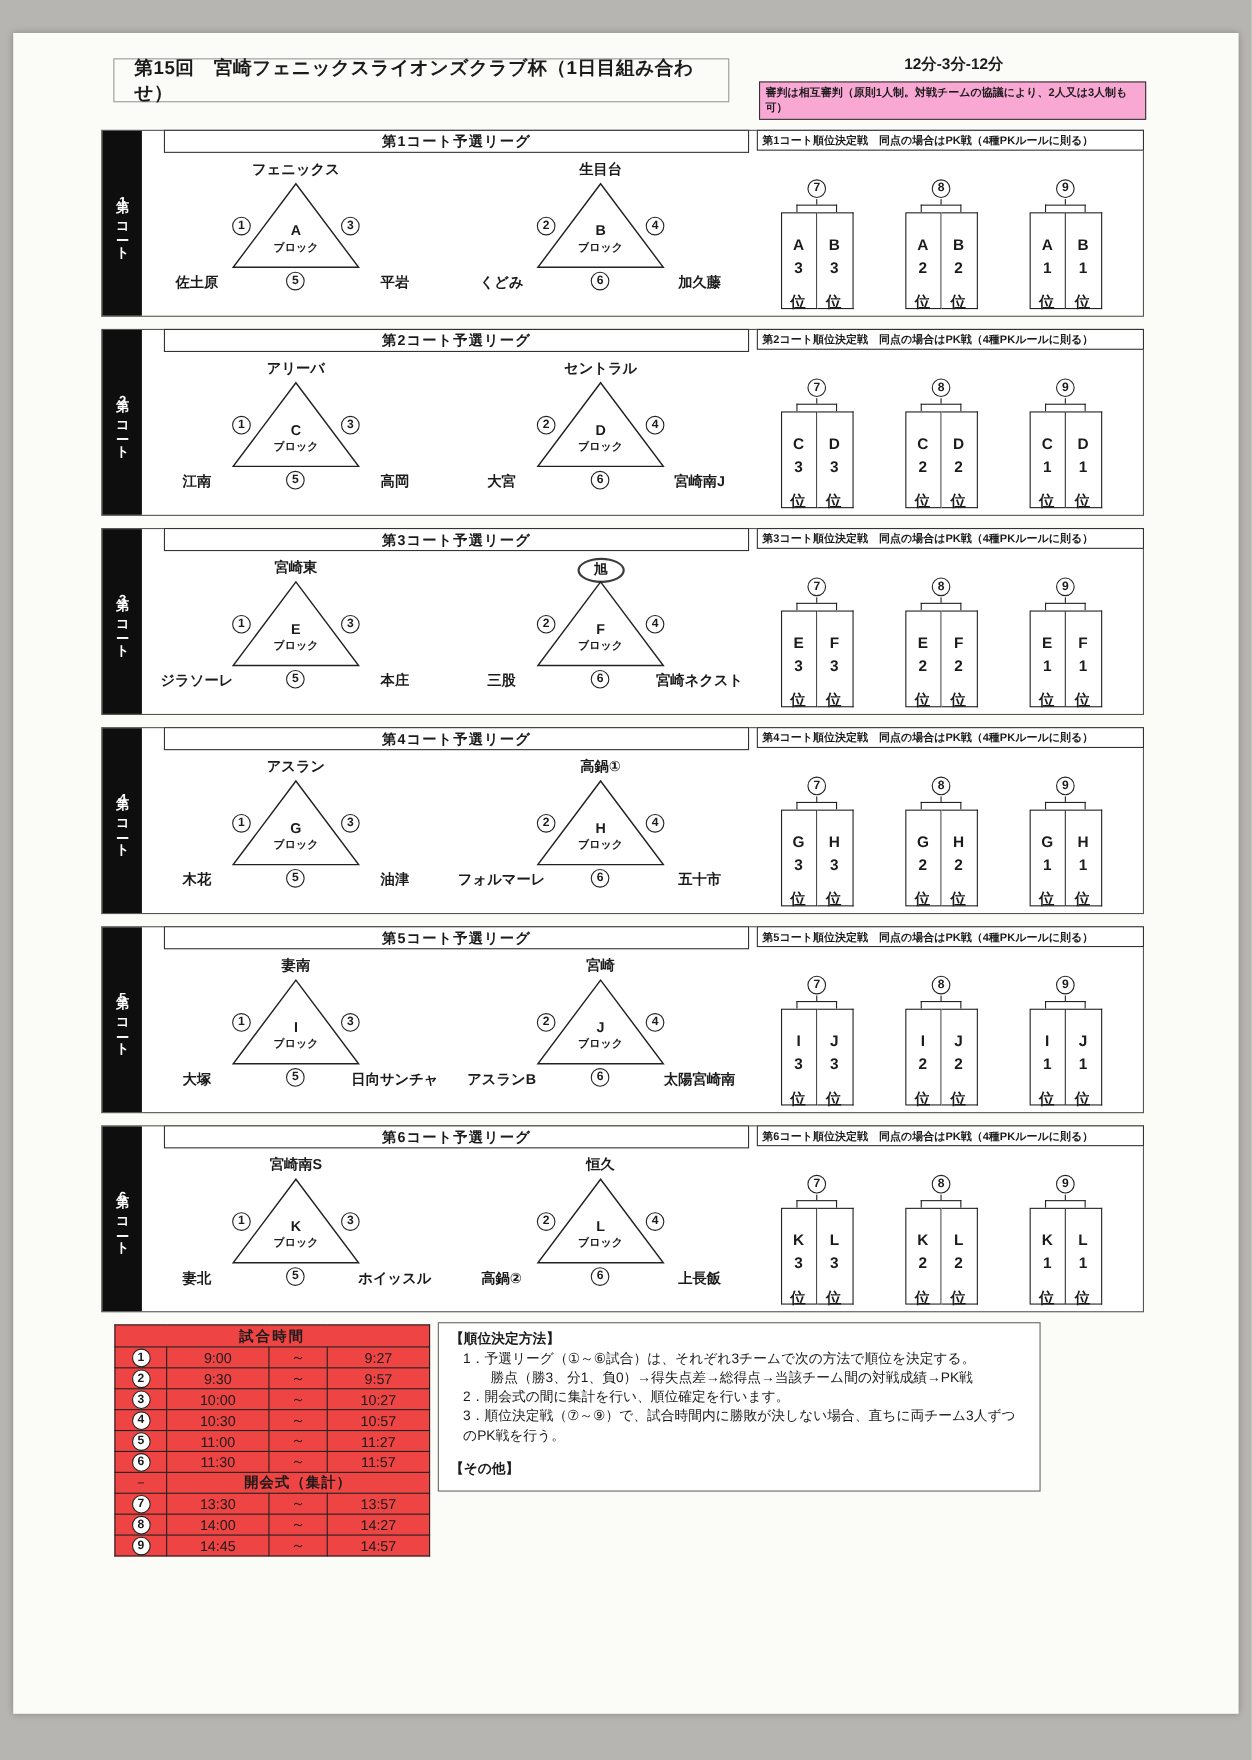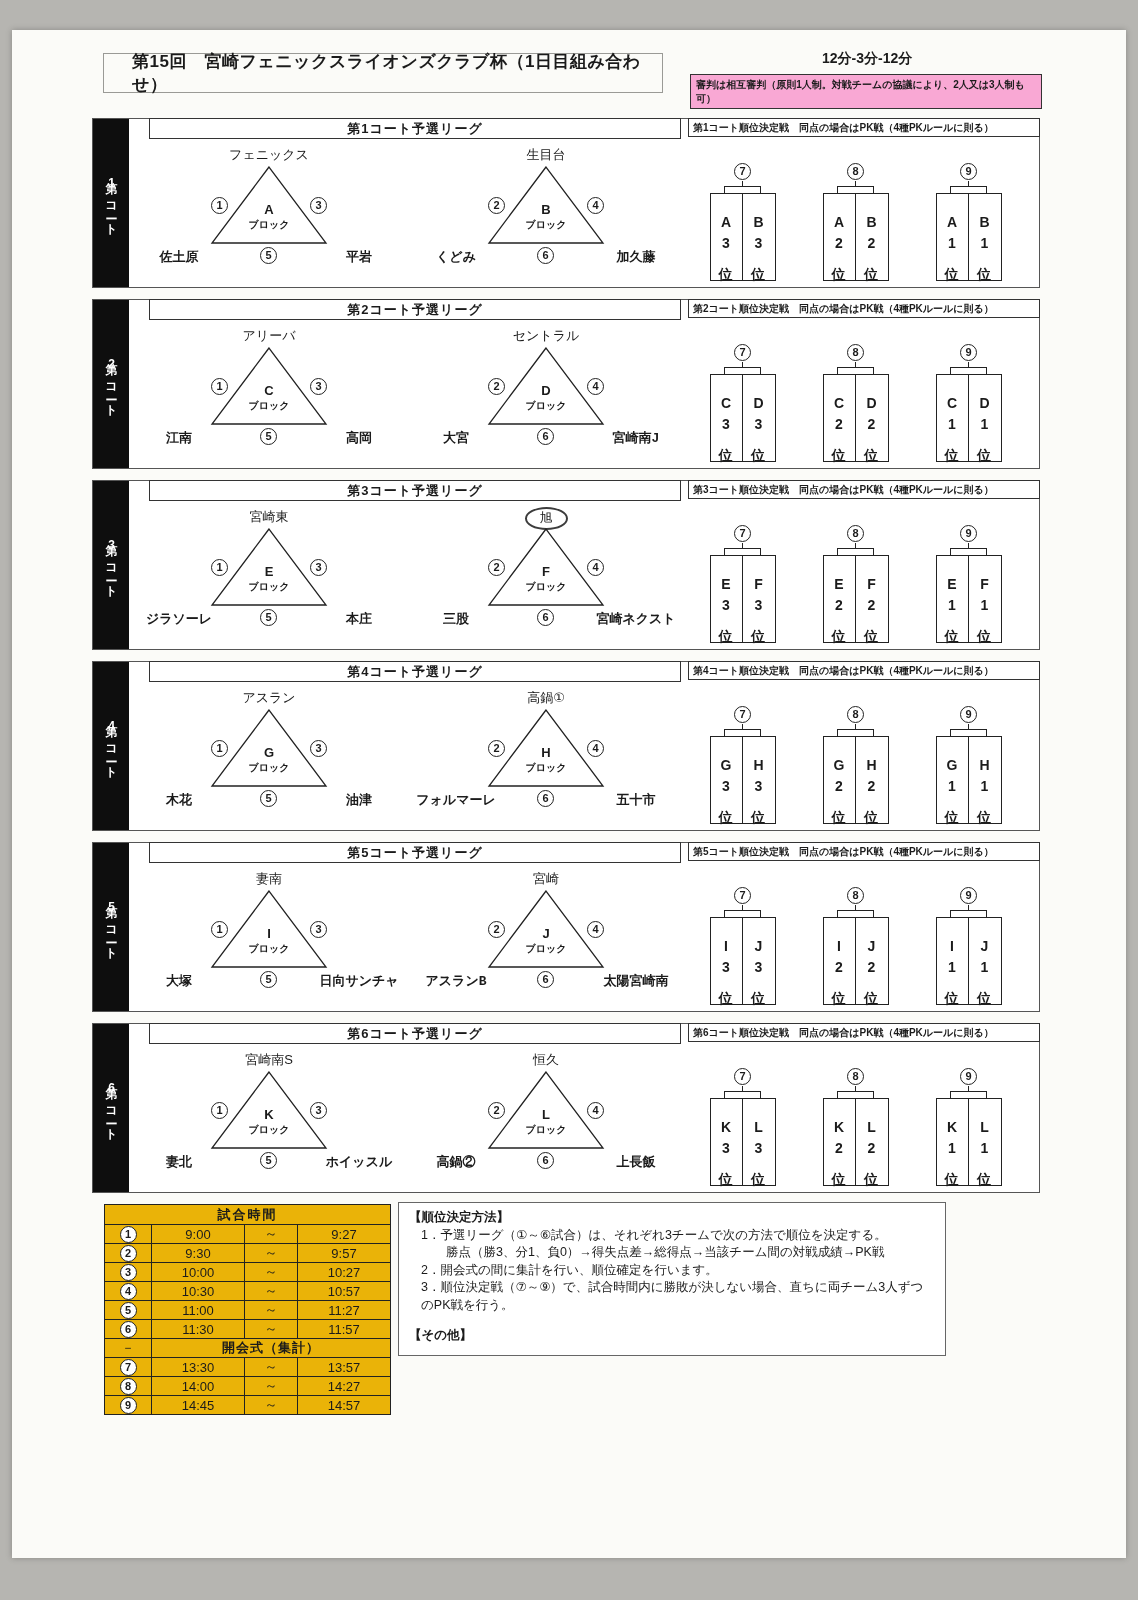--- a/index.html
+++ b/index.html
@@ -7,21 +7,21 @@
     width:1138px; height:1600px; position:relative;
     background:#b6b5b1;
     font-family:"Liberation Sans","DejaVu Sans",sans-serif;
     color:#1b1b1b;
     -webkit-font-smoothing:antialiased;
   }
   .page { position:absolute; left:12px; top:30px; width:1114px; height:1528px; background:#fbfbf8; box-shadow:0 0 6px rgba(0,0,0,.25); }
 
   
   .title-box { position:absolute; left:103px; top:53px; width:560px; height:40px; border:1px solid #9a9a96;
-    display:flex; align-items:center; padding-left:28px; box-sizing:border-box;
+    display:flex; align-items:center; padding-left:18px; box-sizing:border-box;
     font-size:17px; font-weight:bold; letter-spacing:.5px; background:#fbfbf8; }
   .duration { position:absolute; left:822px; top:50px; font-size:14px; font-weight:bold; }
   .ref-box { position:absolute; left:690px; top:74px; width:352px; box-sizing:border-box;
     border:1px solid #333; background:#f9a8d4; font-size:10px; font-weight:bold; padding:3px 5px; line-height:1.35; }
 
   
   .courts { position:absolute; left:92px; top:118px; width:950px; }
   .court { position:relative; width:948px; height:170px; margin-bottom:11px;
     border:1px solid #555; background:#fff; box-sizing:border-box; }
   .court-side { position:absolute; left:0; top:0; width:36px; height:100%; background:#0e0e0e; color:#fff;
@@ -34,50 +34,50 @@
     font-size:13px; font-weight:bold; letter-spacing:1px; }
   .playoff-header { position:absolute; right:-1px; top:-1px; width:352px; height:19px;
     border:1px solid #333; background:#fff; box-sizing:border-box;
     display:flex; align-items:center; padding-left:4px; font-size:10px; font-weight:bold;margin-left:12px; }
 
   
   .block { position:absolute; width:240px; height:142px; top:26px; }
   .block-a { left:56px; }
   .block-b { left:333px; }
   .tri-top-wrap { position:absolute; left:0; right:0; top:0; height:18px; text-align:center; }
-  .tri-top { display:inline-block; font-size:13px; font-weight:normal; }
+  .tri-top { display:inline-block; font-size:13px; font-weight:bold; }
   .tri-top[data-circled="true"] { border:2px solid #3c3c3c; border-radius:50%; padding:0 13px 1px; }
   .tri-svg { position:absolute; left:50%; margin-left:-59px; top:20px; }
   .tri-letter { position:absolute; left:0; right:0; top:57px; text-align:center; font-size:13px; font-weight:bold; }
   .tri-burokku { position:absolute; left:0; right:0; top:73px; text-align:center; font-size:10px; font-weight:bold; }
   .cnum { display:inline-flex; width:17px; height:17px; border:1.3px solid #222; border-radius:50%;
     align-items:center; justify-content:center; font-size:11px; font-weight:bold;
     box-sizing:border-box; background:#fff; line-height:1; }
   .m-left  { position:absolute; left:62px; top:52px; }
   .m-right { position:absolute; right:62px; top:52px; }
   .m-bottom{ position:absolute; left:111px; top:102px; }
-  .tri-name { font-size:13px; font-weight:bold;font-family:Liberation Mono, monospace; }
+  .tri-name { font-size:13px; font-weight:bold; }
   .tri-left  { position:absolute; left:-16px; width:92px; top:103px; text-align:center; }
   .tri-right { position:absolute; right:-16px; width:92px; top:103px; text-align:center; }
 
   
   .playoff { position:absolute; top:44px; width:67px; text-align:center; }
   .playoff-1 { left:616px; } .playoff-2 { left:729px; } .playoff-3 { left:842px; }
   .p-num-row { height:18px; display:flex; justify-content:center; }
   .p-stub { width:1px; height:5px; background:#222; margin:0 auto; }
   .p-bracket { height:7px; margin:0 15px; border:1px solid #222; border-bottom:none; box-sizing:border-box; }
   .p-boxes { display:flex; justify-content:center; }
   .p-box { width:33px; height:88px; border:1px solid #222; box-sizing:border-box; background:#fff;
     writing-mode:vertical-rl; text-orientation:upright;
     display:flex; align-items:center; justify-content:center;
     font-size:14px; font-weight:bold; letter-spacing:5px; }
   .p-box + .p-box { border-left:none; }
 
   
-  .time-table { position:absolute; left:104px; top:1204px; border-collapse:collapse; font-size:13px; background:#eab308; }
+  .time-table { position:absolute; left:104px; top:1204px; border-collapse:collapse; font-size:13px; background:#ef4444; }
   .time-table th, .time-table td { border:1px solid #222; text-align:center; padding:0; height:17px; }
   .time-table th { height:19px; font-size:13px; letter-spacing:2px; }
   .time-table td:nth-child(1) { width:46px; }
   .col-start { width:92px; } .col-tilde { width:52px; } .col-end { width:92px; }
   .ceremony { font-weight:bold; letter-spacing:1px; }
 
   
   .notes-box { position:absolute; left:398px; top:1202px; width:548px; box-sizing:border-box;
     border:1px solid #666; background:#fff; padding:6px 10px 10px; font-size:12.5px; line-height:1.4; }
   .notes-title { font-weight:bold; }

